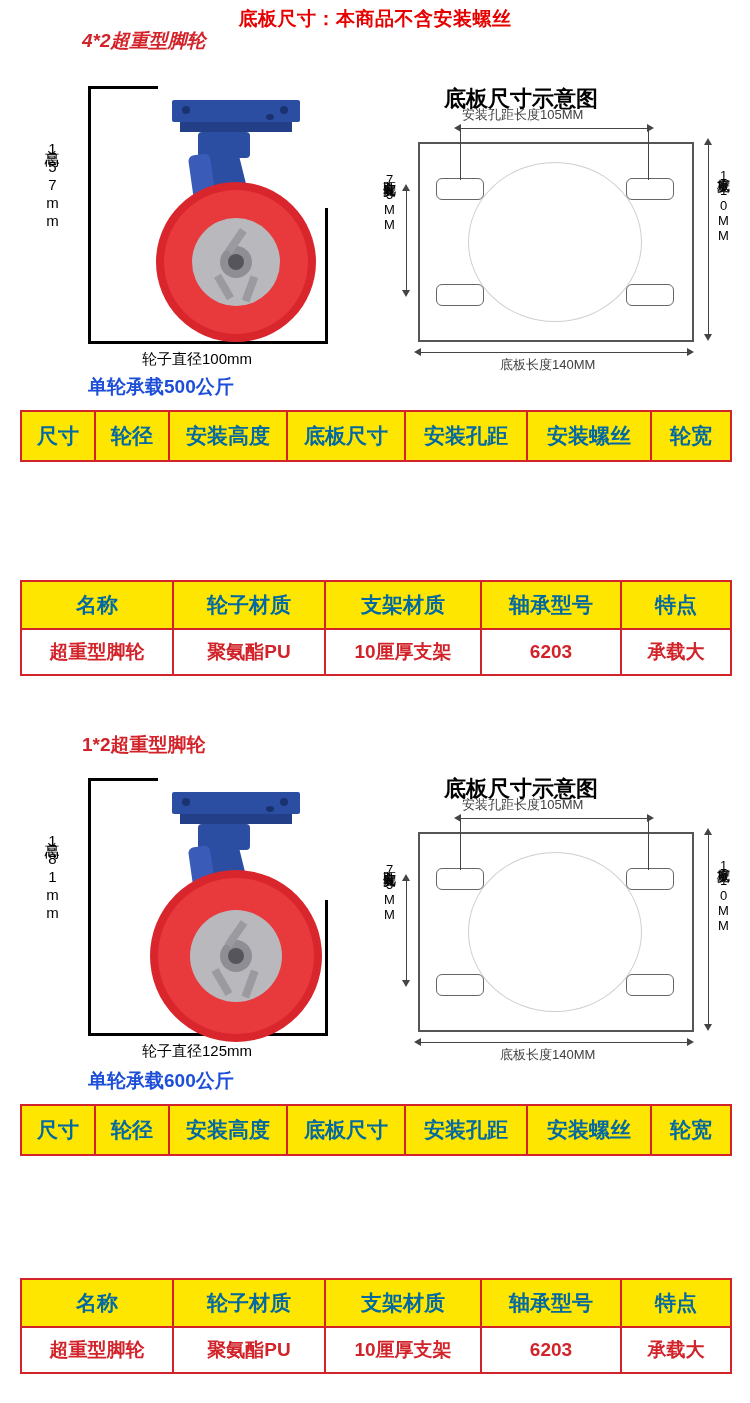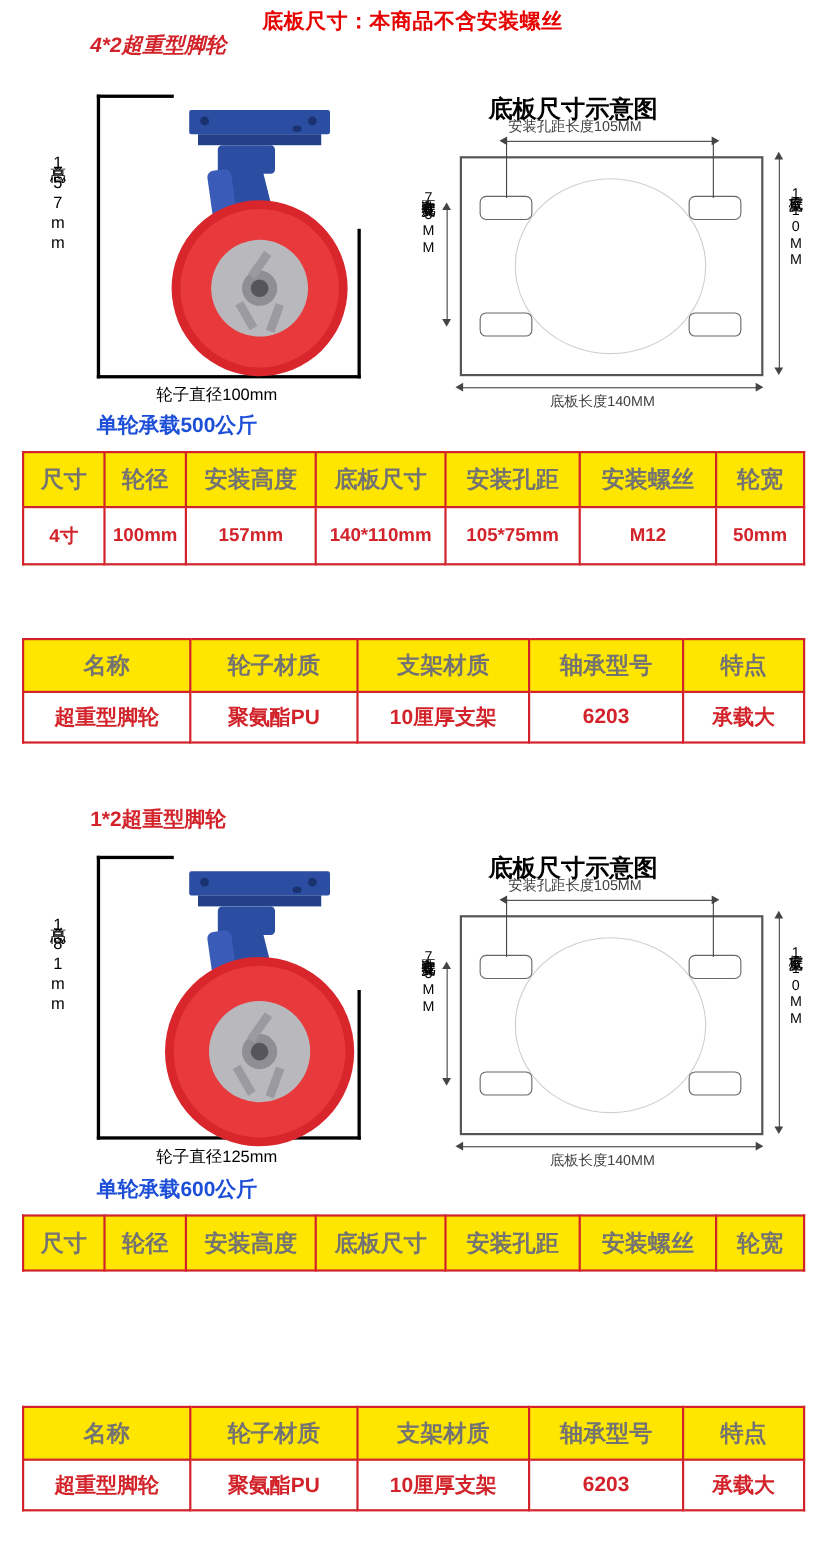--- a/index.html
+++ b/index.html
@@ -153,21 +153,21 @@
   table.spec th, table.spec td {
     border: 2px solid #d2232a;
     text-align: center;
     color: #d2232a;
     font-weight: bold;
   }
   table.spec th {
     background: #ffe600;
     font-size: 21px;
     height: 46px;
-    color: #737373;
+    color: #0369a1;
   }
   table.spec td {
     background: #ffffff;
     font-size: 17px;
     height: 48px;
   }
   table.spec.t2 th { font-size: 21px; height: 44px; }
   table.spec.t2 td { font-size: 19px; height: 42px; }
 </style>
 </head>
@@ -261,29 +261,20 @@
     <tbody>
         <tr>
       <th>尺寸</th>
       <th>轮径</th>
       <th>安装高度</th>
       <th>底板尺寸</th>
       <th>安装孔距</th>
       <th>安装螺丝</th>
       <th>轮宽</th>
     </tr>
-    <tr>
-      <td>4寸</td>
-      <td>100mm</td>
-      <td>157mm</td>
-      <td>140*110mm</td>
-      <td>105*75mm</td>
-      <td>M12</td>
-      <td>50mm</td>
-    </tr>
   </tbody>
     </table>
 
   <table class="spec t2" style="top:580px; left:20px; width:710px;">
     <colgroup>
       <col style="width:152px">
         <col style="width:152px">
         <col style="width:156px">
         <col style="width:140px">
         <col style="width:110px">

